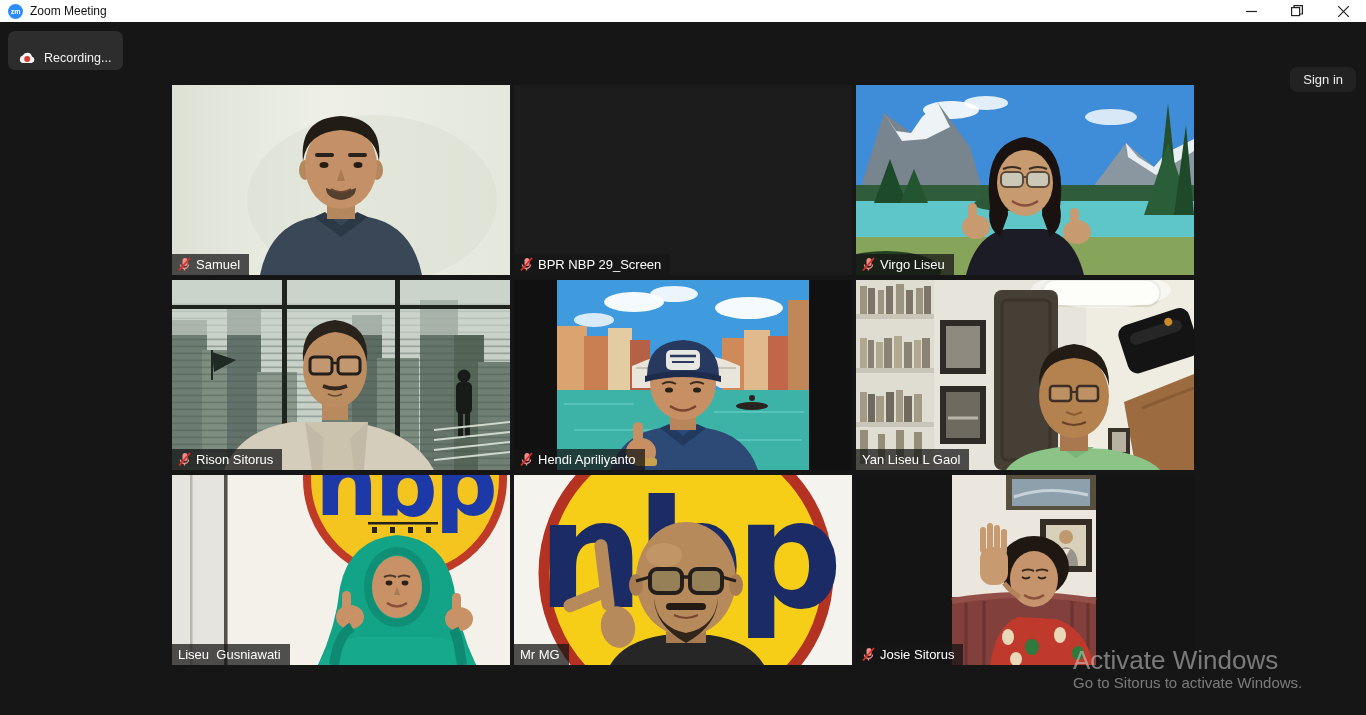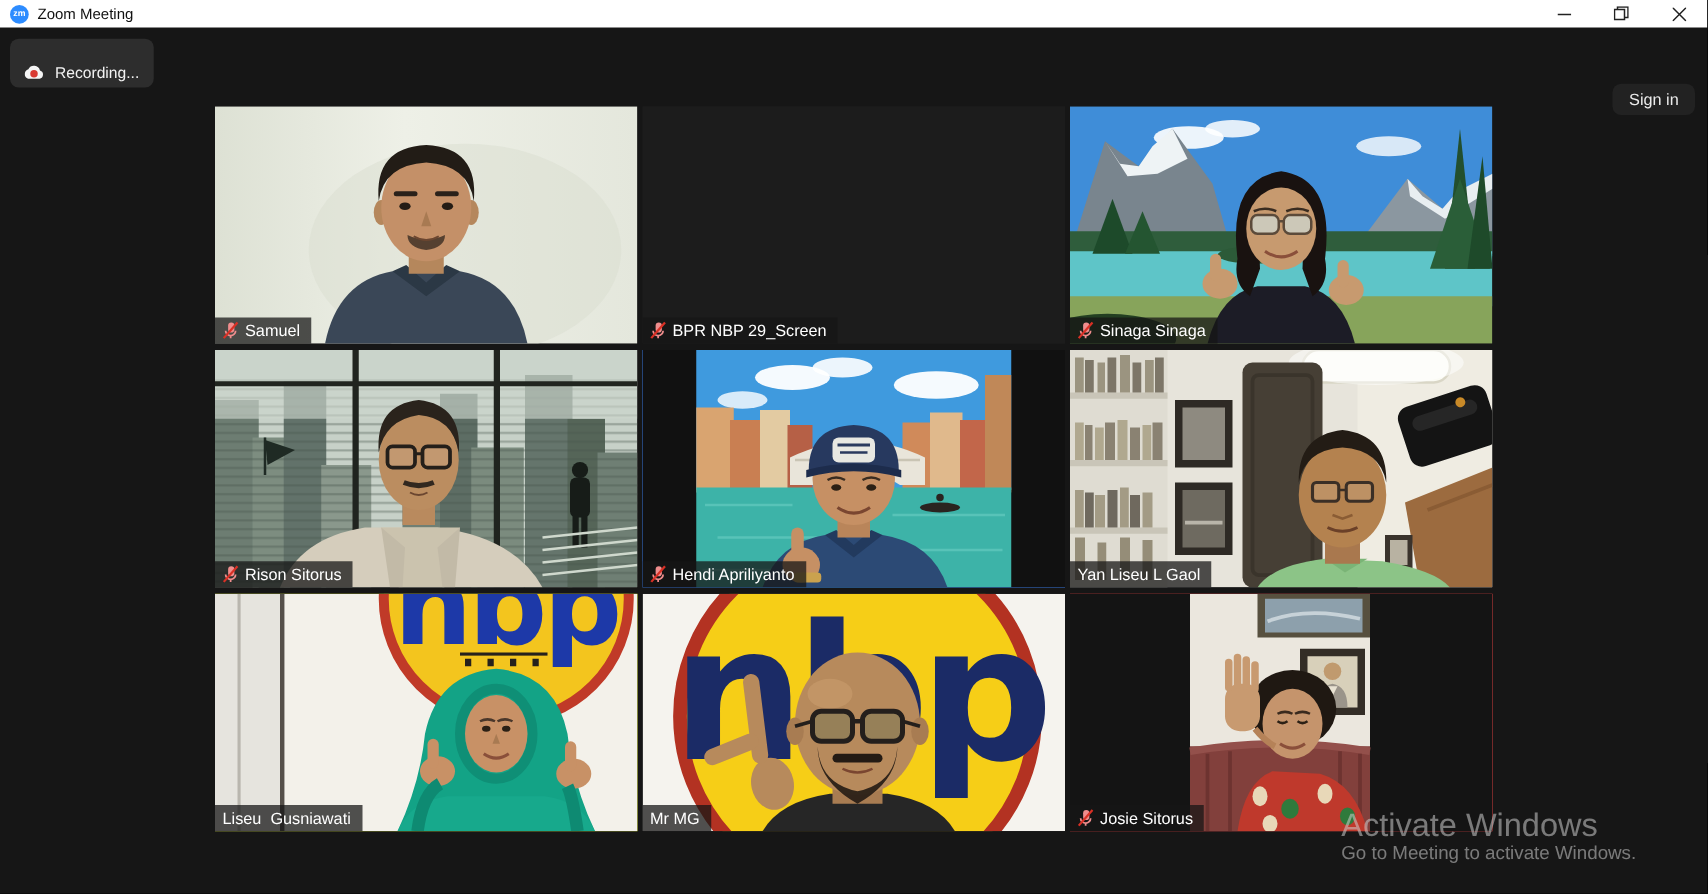--- a/index.html
+++ b/index.html
@@ -173,21 +173,21 @@
       </svg>
       <div class="nameplate">
         <span class="mic">
           <svg width="13" height="15" viewBox="0 0 13 15">
               <rect x="4.5" y="1" width="5" height="8" rx="2.5" fill="#ef8d8d"></rect>
               <path d="M2.5 7.5 a4 4 0 0 0 8 0" fill="none" stroke="#ef8d8d" stroke-width="1.4"></path>
               <line x1="6.5" y1="11.5" x2="6.5" y2="13.5" stroke="#ef8d8d" stroke-width="1.4"></line>
               <line x1="1" y1="13.5" x2="12" y2="1" stroke="#d93025" stroke-width="1.8"></line>
             </svg>
         </span>
-        <span>Sinaga Sinaga</span>
+        <span>Virgo Liseu</span>
       </div>
     </div>
 
     <div class="tile">
       <svg class="scene" viewBox="0 0 338 190" preserveAspectRatio="none">
         <defs>
             <pattern id="wr" width="10" height="7" patternUnits="userSpaceOnUse">
           <rect y="2.5" width="10" height="1.7" fill="#46564c" opacity=".55"></rect>
         </pattern>
           </defs>
@@ -240,21 +240,21 @@
               <rect x="4.5" y="1" width="5" height="8" rx="2.5" fill="#ef8d8d"></rect>
               <path d="M2.5 7.5 a4 4 0 0 0 8 0" fill="none" stroke="#ef8d8d" stroke-width="1.4"></path>
               <line x1="6.5" y1="11.5" x2="6.5" y2="13.5" stroke="#ef8d8d" stroke-width="1.4"></line>
               <line x1="1" y1="13.5" x2="12" y2="1" stroke="#d93025" stroke-width="1.8"></line>
             </svg>
         </span>
         <span>Rison Sitorus</span>
       </div>
     </div>
 
-    <div class="tile" style="background:#3b82f6;">
+    <div class="tile" style="background:#8b5cf6;">
       <svg class="scene" viewBox="0 0 338 190" preserveAspectRatio="none">
         <rect width="338" height="190" fill="#111111"></rect>
         <g>
           <rect x="43" y="0" width="252" height="112" fill="#3f9ade"></rect>
           <ellipse cx="120" cy="22" rx="30" ry="10" fill="#fff" opacity=".95"></ellipse>
           <ellipse cx="160" cy="14" rx="24" ry="8" fill="#fff" opacity=".9"></ellipse>
           <ellipse cx="235" cy="28" rx="34" ry="11" fill="#fff" opacity=".95"></ellipse>
           <ellipse cx="80" cy="40" rx="20" ry="7" fill="#fff" opacity=".8"></ellipse>
           <rect x="43" y="46" width="30" height="68" fill="#d9a470"></rect>
           <rect x="70" y="56" width="26" height="58" fill="#c97f52"></rect>
@@ -518,16 +518,16 @@
             </svg>
         </span>
         <span>Josie Sitorus</span>
       </div>
     </div>
 
   </div>
 
   <div class="watermark">
     <div class="l1">Activate Windows</div>
-    <div class="l2">Go to Meeting to activate Windows.</div>
+    <div class="l2">Go to Sitorus to activate Windows.</div>
   </div>
 
 </div>
 
 </body></html>

